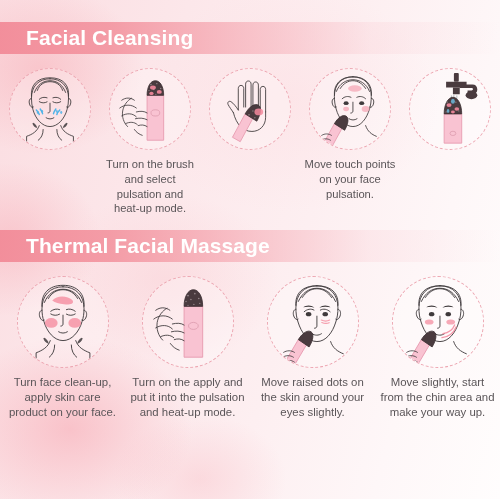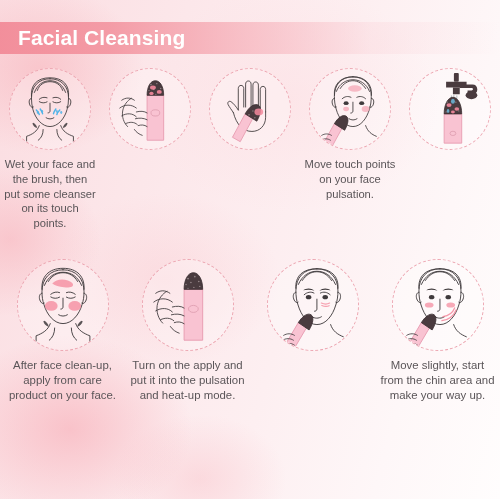--- a/index.html
+++ b/index.html
@@ -43,21 +43,21 @@
                 rgba(243,150,161,.92) 22%,
                 rgba(246,176,185,.72) 48%,
                 rgba(250,210,216,.34) 74%,
                 rgba(253,235,238,0) 100%);
   }
   .banner-title {
     color: #ffffff;
     font-size: 21px;
     font-weight: bold;
     letter-spacing: .1px;
-    padding-left: 18px;
+    padding-left: 26px;
     white-space: nowrap;
   }
 
   
   .steps-row { display: flex; align-items: flex-start; }
   .steps-row.five .step  { width: 20%; }
   .steps-row.four .step  { width: 25%; }
 
   .step { display: flex; flex-direction: column; align-items: center; }
 
@@ -133,21 +133,20 @@
             <ellipse cx="33" cy="43.5" rx="1" ry="1.4"></ellipse>
             <ellipse cx="52.5" cy="44.5" rx="1.1" ry="1.5"></ellipse>
             <ellipse cx="48" cy="43.5" rx="1" ry="1.4"></ellipse>
           </g>
           <g fill="#3f3a3c" opacity=".85">
             <path d="M24 55c2 1 3.5 3 4 5.5-2.5-.5-4.5-2.5-5-5z"></path>
             <path d="M58 55c-2 1-3.5 3-4 5.5 2.5-.5 4.5-2.5 5-5z"></path>
           </g>
         </svg>
       </div>
-      <div class="caption">Wet your face and the brush, then put some cleanser on its touch points.</div>
     </div>
 
     <div class="step">
       <div class="circle">
         <svg width="82" height="82" viewBox="0 0 82 82">
           <g fill="none" stroke="#3f3a3c" stroke-width="0.85" stroke-linecap="round">
             <path d="M12 32c4-3 9-3 13 0"></path>
             <path d="M10 40c5-4 12-4 17 0"></path>
             <path d="M12 48c5-3 11-3 15 1"></path>
             <path d="M16 56c4-2 9-2 12 1"></path>
@@ -170,20 +169,21 @@
               <circle cx="47" cy="26" r="0.6"></circle>
           </g>
           <ellipse cx="46.5" cy="45" rx="4.5" ry="3.2" fill="none" stroke="#e0a0b2" stroke-width="0.9"></ellipse>
           <g fill="none" stroke="#3f3a3c" stroke-width="0.85" stroke-linecap="round">
             <path d="M27 44c4-1 8-1 11 1"></path>
             <path d="M26 51c4-1 8-1 12 1"></path>
             <path d="M29 58c3-1 6-1 9 1"></path>
           </g>
         </svg>
       </div>
+      <div class="caption">Turn on the brush and select pulsation and heat-up mode.</div>
     </div>
 
     <div class="step">
       <div class="circle">
         <svg width="82" height="82" viewBox="0 0 82 82">
           <g fill="none" stroke="#3f3a3c" stroke-width="0.9" stroke-linecap="round">
             <path d="M29 42V20c0-2 1.2-3.2 2.8-3.2S34.6 18 34.6 20v19"></path>
             <path d="M36.5 39V15.5c0-2 1.2-3.2 2.8-3.2s2.8 1.2 2.8 3.2V39"></path>
             <path d="M44 39V16.5c0-2 1.2-3.2 2.8-3.2s2.8 1.2 2.8 3.2V40"></path>
             <path d="M51.5 41V21c0-2 1.2-3.2 2.8-3.2S57 19 57 21v23"></path>
@@ -274,20 +274,23 @@
           </g>
           <ellipse cx="44" cy="66" rx="3" ry="2.2" fill="none" stroke="#e0a0b2" stroke-width="0.9"></ellipse>
         </svg>
       </div>
     </div>
 
   </div>
 
   <div style="height:14px"></div>
 
+  <div class="banner">
+    <span class="banner-title">Thermal Facial Massage</span>
+  </div>
 
   <div style="height:14px"></div>
 
   <div class="steps-row four">
 
     <div class="step">
       <div class="circle">
         <svg width="92" height="92" viewBox="0 0 92 92">
           <g fill="none" stroke="#3f3a3c" stroke-width="0.95" stroke-linecap="round">
             <path d="M46 10c-13.5 0-21.5 9-21.5 22.5 0 4.5.6 9 2 13 3 10.5 10.5 19.5 19.5 19.5s16.5-9 19.5-19.5c1.4-4 2-8.5 2-13C67.5 19 59.5 10 46 10z"></path>
@@ -311,21 +314,21 @@
             <path d="M35 24c4-4 10-5 16-3 4 1.4 6 3.4 5 5.4-1 2-5 2-9 1.4-5-.8-9-1.4-12-3.8z"></path>
             <ellipse cx="34" cy="47" rx="6.5" ry="5"></ellipse>
             <ellipse cx="58" cy="47" rx="6.5" ry="5"></ellipse>
           </g>
           <g fill="#3f3a3c" opacity=".85">
             <path d="M27 62c2.2 1.1 4 3.4 4.5 6.2-2.8-.6-5-2.8-5.6-5.6z"></path>
             <path d="M65 62c-2.2 1.1-4 3.4-4.5 6.2 2.8-.6 5-2.8 5.6-5.6z"></path>
           </g>
         </svg>
       </div>
-      <div class="caption">After face clean-up, apply from care product on your face.</div>
+      <div class="caption">Turn face clean-up, apply skin care product on your face.</div>
     </div>
 
     <div class="step">
       <div class="circle">
         <svg width="92" height="92" viewBox="0 0 92 92">
           <g fill="none" stroke="#3f3a3c" stroke-width="0.9" stroke-linecap="round">
             <path d="M13 34c4.5-3.4 10-3.4 14.5 0"></path>
             <path d="M11 43c5.6-4.5 13.5-4.5 19 0"></path>
             <path d="M13 52c5.6-3.4 12.5-3.4 17 1.1"></path>
             <path d="M18 61c4.5-2.2 10-2.2 13.5 1.1"></path>
@@ -383,20 +386,21 @@
           </g>
           <path d="M18 86l13-22 8.5 5-13 22z" fill="#f9c3d2" stroke="#e79bb0" stroke-width="0.95"></path>
           <path d="M31 64c4.5-7.5 10-10 13-8s2.5 8-2 15.5z" fill="#4a3b3f" stroke="#3a2e31" stroke-width="0.85"></path>
           <g fill="none" stroke="#3f3a3c" stroke-width="0.85" stroke-linecap="round">
             <path d="M16 77c3.4-2.2 7.8-2.2 11 0"></path>
             <path d="M15 82c3.4-2.2 7.8-2.2 11 0"></path>
             <path d="M17 87c3.4-2.2 6.8-2.2 10 0"></path>
           </g>
         </svg>
       </div>
+      <div class="caption">Move raised dots on the skin around your eyes slightly.</div>
     </div>
 
     <div class="step">
       <div class="circle">
         <svg width="92" height="92" viewBox="0 0 92 92">
           <g fill="none" stroke="#3f3a3c" stroke-width="0.95" stroke-linecap="round">
             <path d="M48 9c-13.5 0-21.5 9-21.5 22.5 0 5 .6 10 2.2 14.5C32 57 39 66 48 66s16-9 19.3-20c1.6-4.5 2.2-9.5 2.2-14.5C69.5 18 61.5 9 48 9z"></path>
             <path d="M26.5 29c-1-12.5 7-20 21.5-20s22.5 7.5 21.5 20"></path>
             <path d="M29 25c4-9 11-13.5 19-13.5s15 4.5 19 13.5"></path>
             <path d="M33 21c4-6 9-9 15-9s11 3 15 9"></path>

